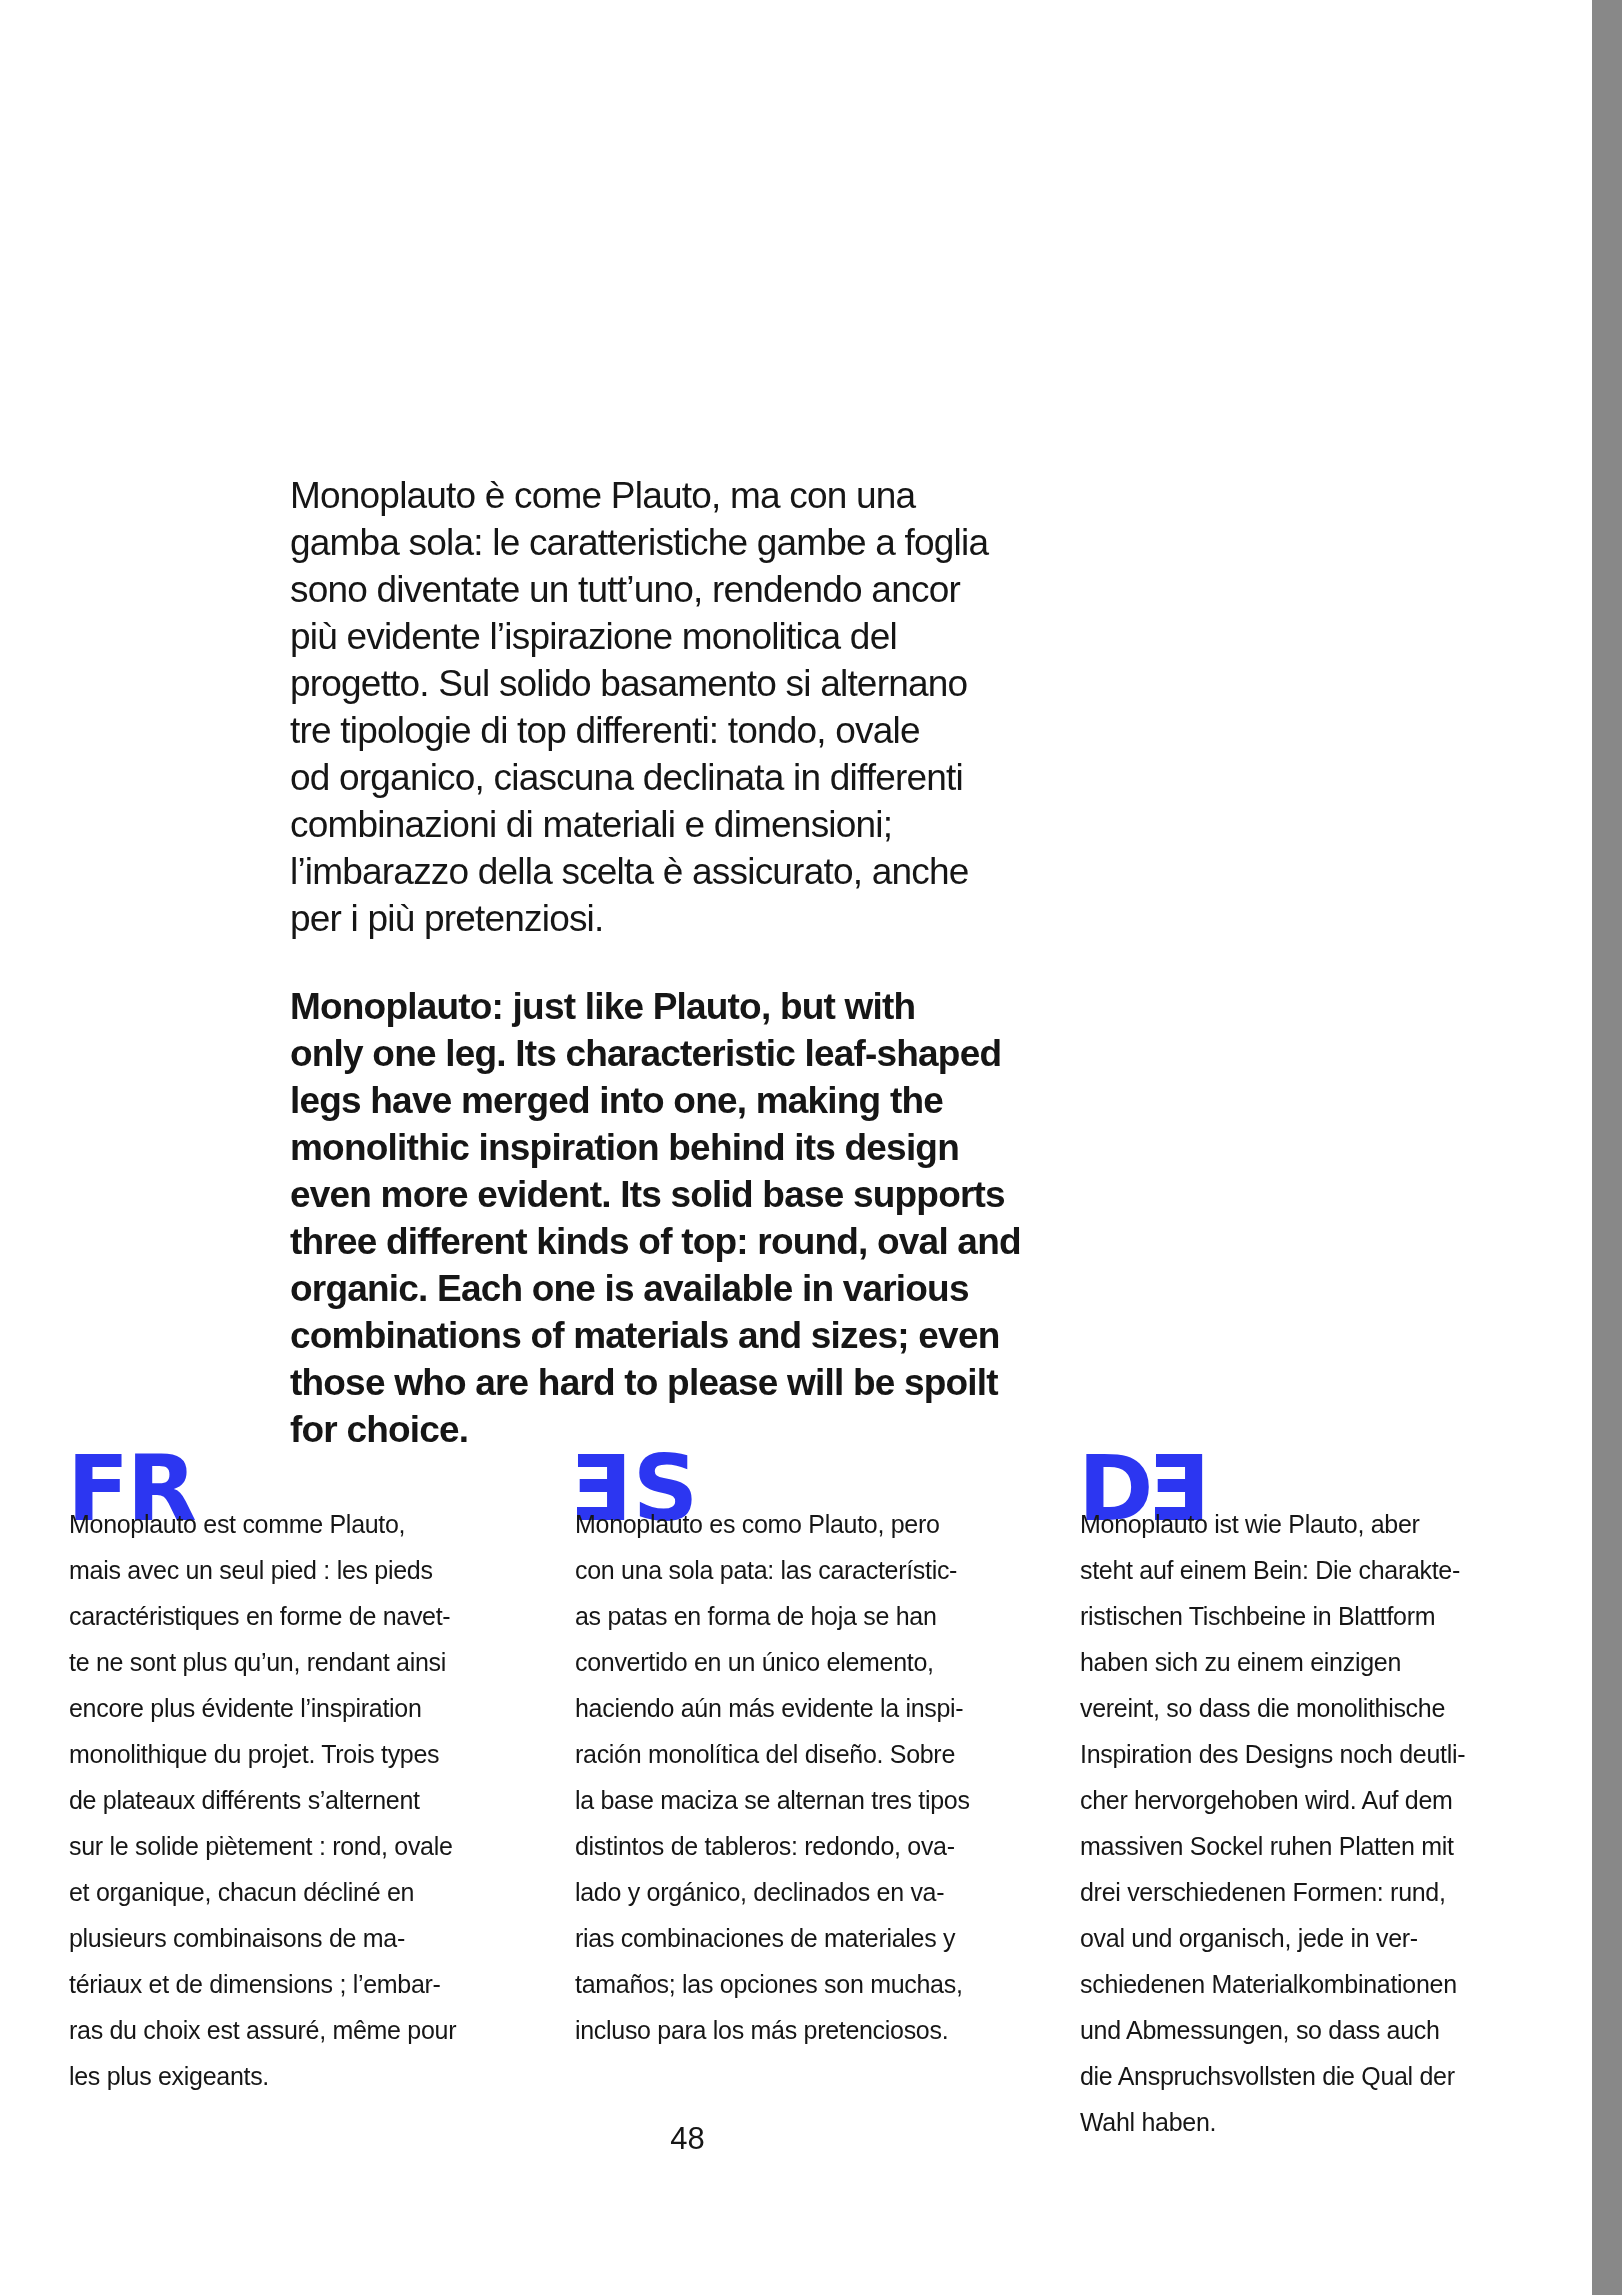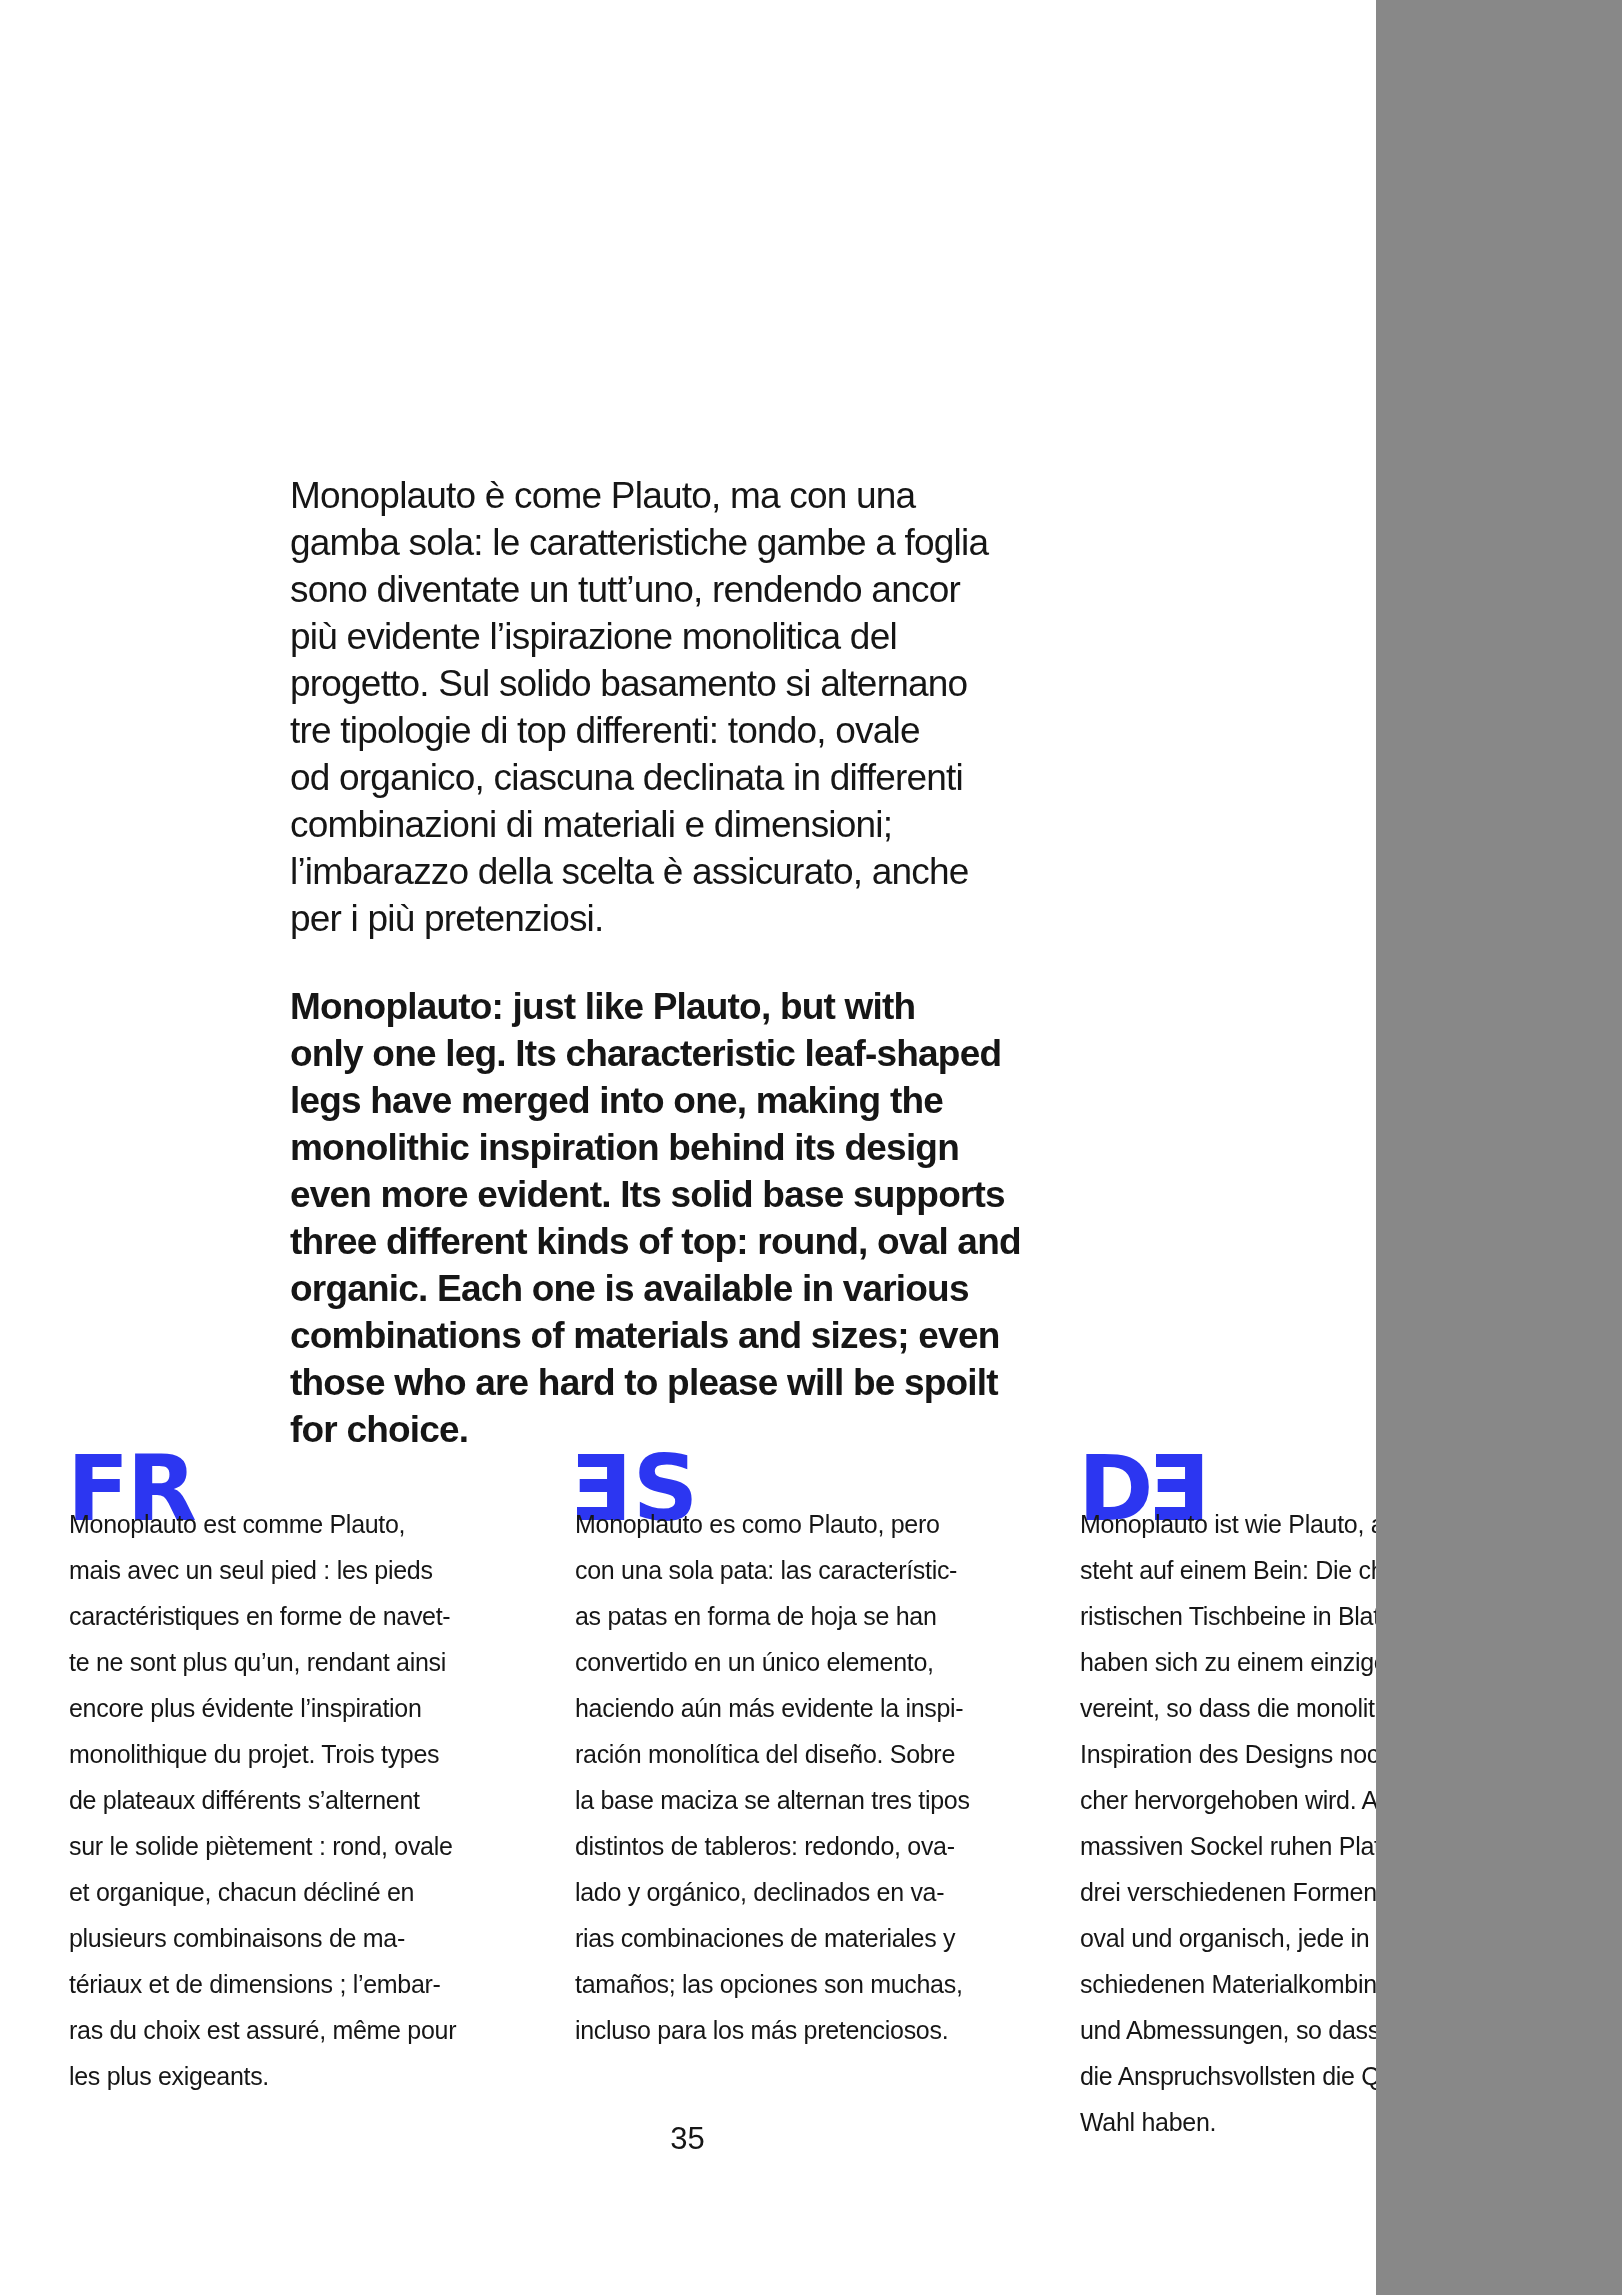--- a/index.html
+++ b/index.html
@@ -1,18 +1,18 @@
 <!DOCTYPE html>
 <html style="font-size:10.4px"><head>
 <meta charset="utf-8">
 <style>
   html, body { margin: 0; padding: 0; background: #888; }
   #canvas {
     position: relative;
-    width: 1376px;
+    width: 1592px;
     height: 2295px;
     background: var(--page-bg, #ffffff);
     font-family: "Liberation Sans", sans-serif;
     color: var(--text-color, #161616);
     overflow: hidden;
   }
   .intro {
     position: absolute;
     left: 290px;
     top: 472px;
@@ -149,16 +149,16 @@
 cher hervorgehoben wird. Auf dem
 massiven Sockel ruhen Platten mit
 drei verschiedenen Formen: rund,
 oval und organisch, jede in ver-
 schiedenen Materialkombinationen
 und Abmessungen, so dass auch
 die Anspruchsvollsten die Qual der
 Wahl haben.</p>
   </section>
 
-  <div class="page-number">35</div>
+  <div class="page-number">48</div>
 
 </div>
 
 
 </body></html>

